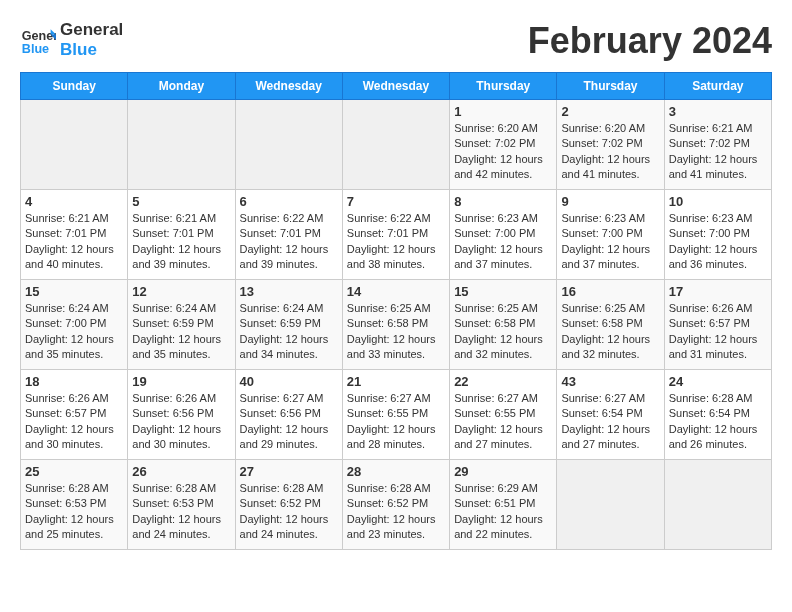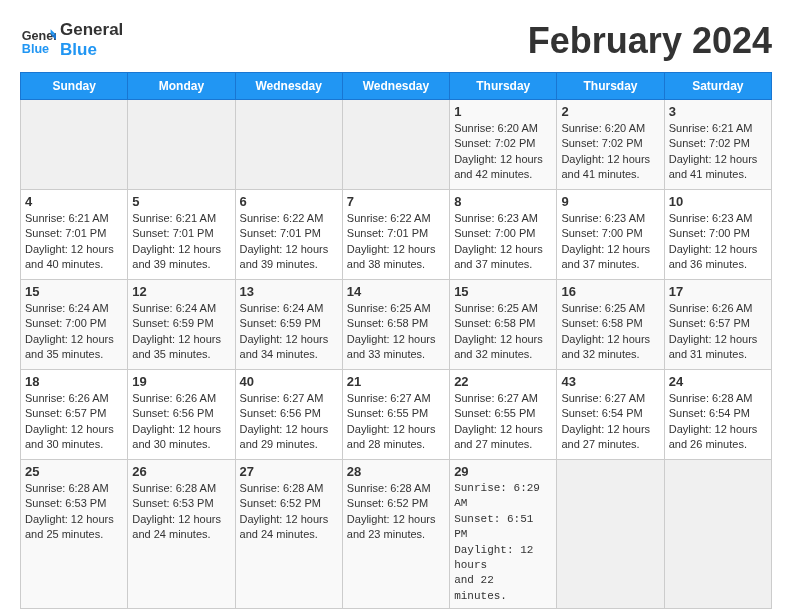--- a/index.html
+++ b/index.html
@@ -316,21 +316,21 @@
         </td>
         <td>
           <span class="day-number">28</span>
           <div class="day-info" style="white-space: pre-line;">Sunrise: 6:28 AM
 Sunset: 6:52 PM
 Daylight: 12 hours
 and 23 minutes.</div>
         </td>
         <td>
           <span class="day-number">29</span>
-          <div class="day-info" style="white-space: pre-line; font-family: Liberation Mono, monospace;">Sunrise: 6:29 AM
+          <div class="day-info" style="white-space: pre-line;">Sunrise: 6:29 AM
 Sunset: 6:51 PM
 Daylight: 12 hours
 and 22 minutes.</div>
         </td>
         <td class="empty-cell"></td>
         <td class="empty-cell"></td>
       </tr>
     </tbody>
 </table>
 

